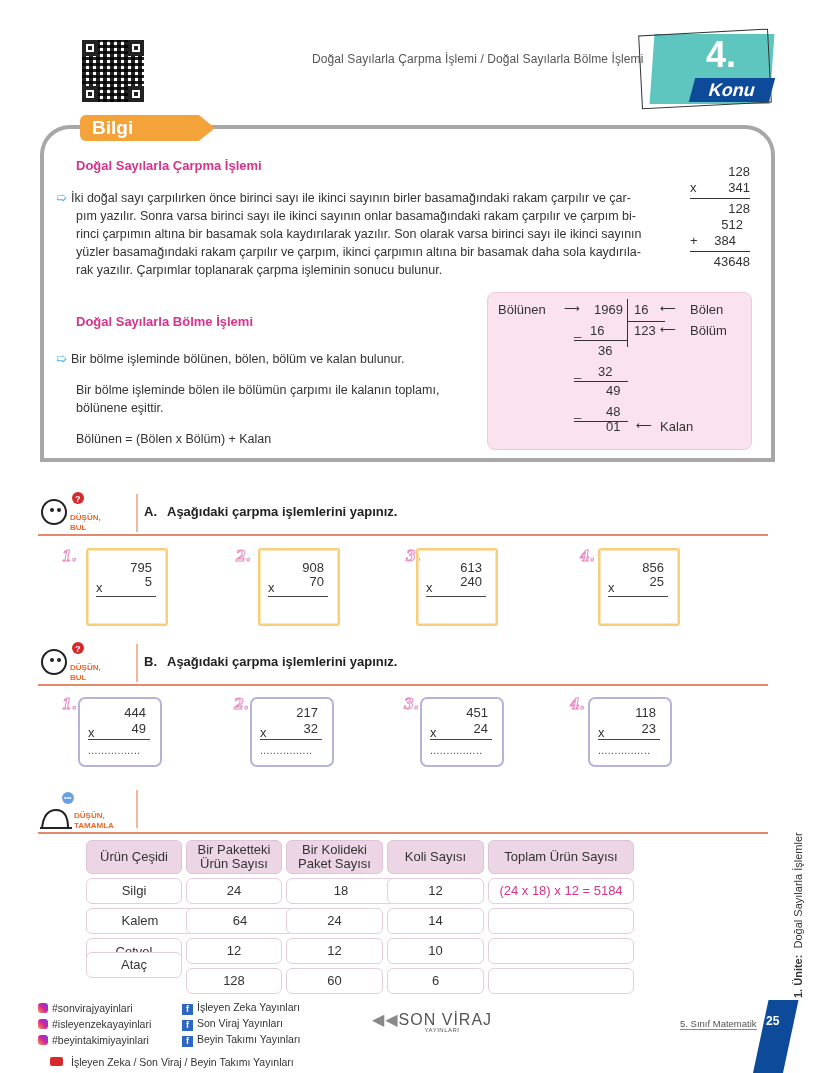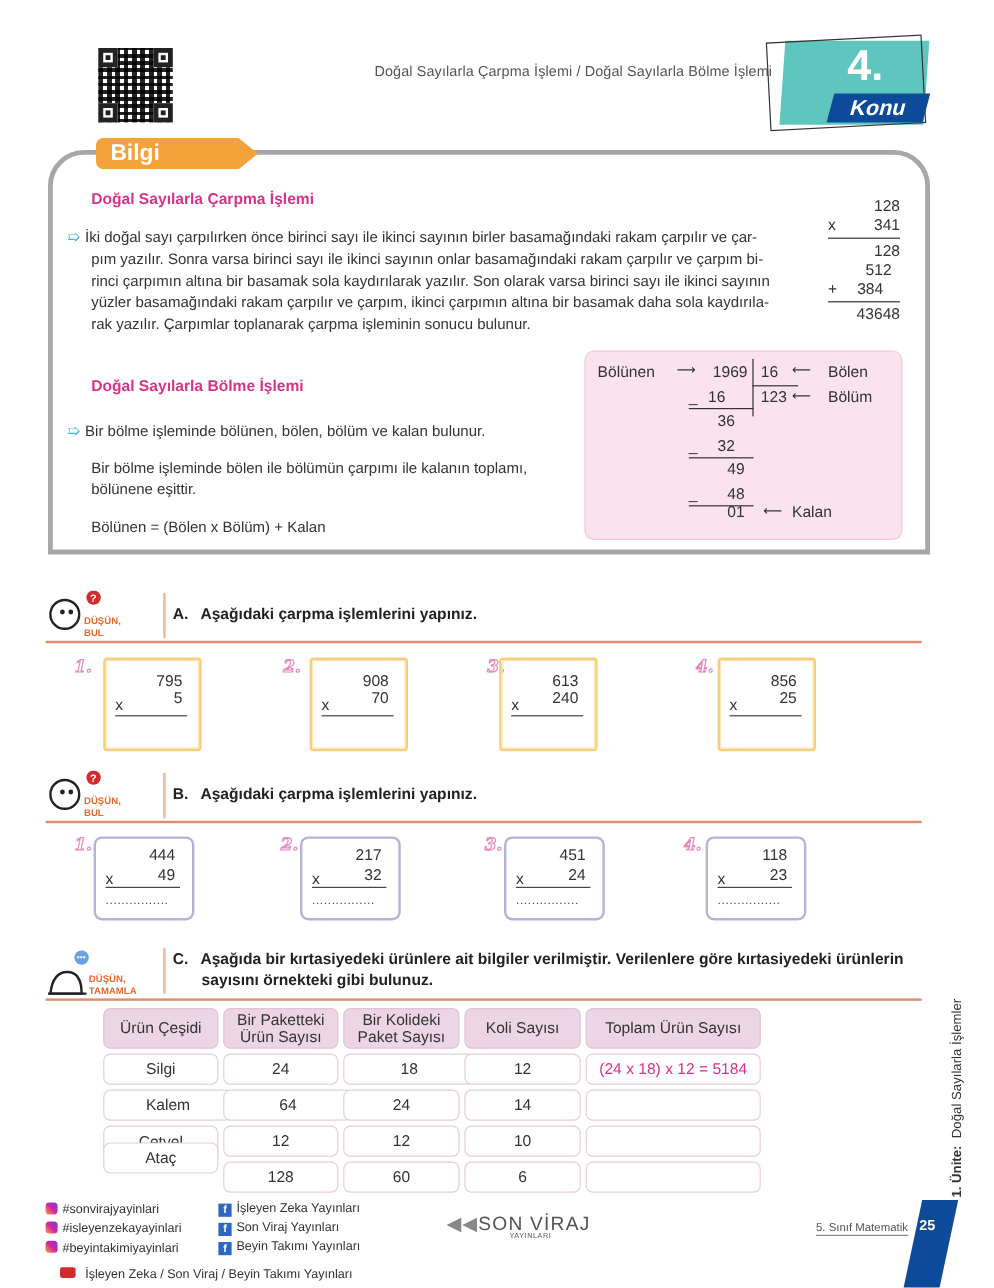--- a/index.html
+++ b/index.html
@@ -255,24 +255,20 @@
     <svg width="90" height="44" viewBox="0 0 90 44">
       <path d="M4 40 Q6 22 18 22 Q30 22 30 40 Z" fill="none" stroke="#222" stroke-width="2"></path>
       <line x1="2" y1="40" x2="34" y2="40" stroke="#222" stroke-width="2"></line>
       <circle cx="30" cy="10" r="6" fill="#6aa0e0"></circle>
         <text x="26" y="12" font-size="7" fill="#fff">•••</text>
       <text x="36" y="30" font-size="8" fill="#e86a2a" font-weight="bold">DÜŞÜN,</text>
       <text x="36" y="40" font-size="8" fill="#e86a2a" font-weight="bold">TAMAMLA</text>
     </svg>
   </div>
   <div class="sec-sep"></div>
-  <div class="sec-title" style="top:4px;line-height:18px;">
-    <div><span class="lbl">C.</span><span>Aşağıda bir kırtasiyedeki ürünlere ait bilgiler verilmiştir. Verilenlere göre kırtasiyedeki ürünlerin</span></div>
-    <div style="padding-left:24px">sayısını örnekteki gibi bulunuz.</div>
-  </div>
 </div>
 
 <div class="abs tbl">
 
   <div class="cell hd" style="left:0;top:0;width:96px;height:34px">Ürün Çeşidi</div>
   <div class="cell hd" style="left:100px;top:0;width:96px;height:34px;padding:0 8px">Bir Paketteki Ürün Sayısı</div>
   <div class="cell hd" style="left:200px;top:0;width:97px;height:34px;padding:0 8px">Bir Kolideki Paket Sayısı</div>
   <div class="cell hd" style="left:301px;top:0;width:97px;height:34px">Koli Sayısı</div>
   <div class="cell hd" style="left:402px;top:0;width:146px;height:34px">Toplam Ürün Sayısı</div>
 

